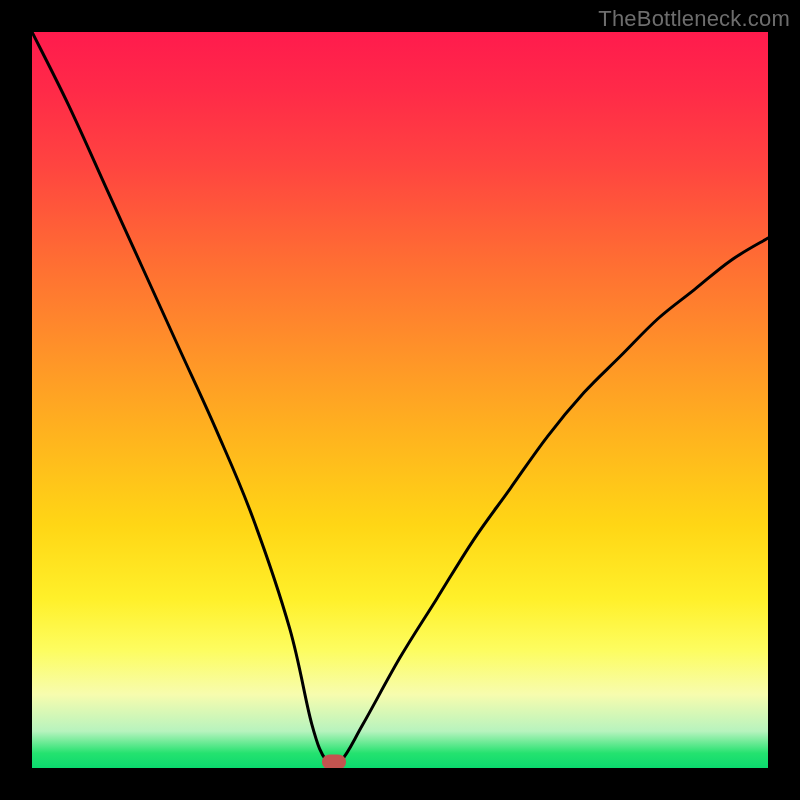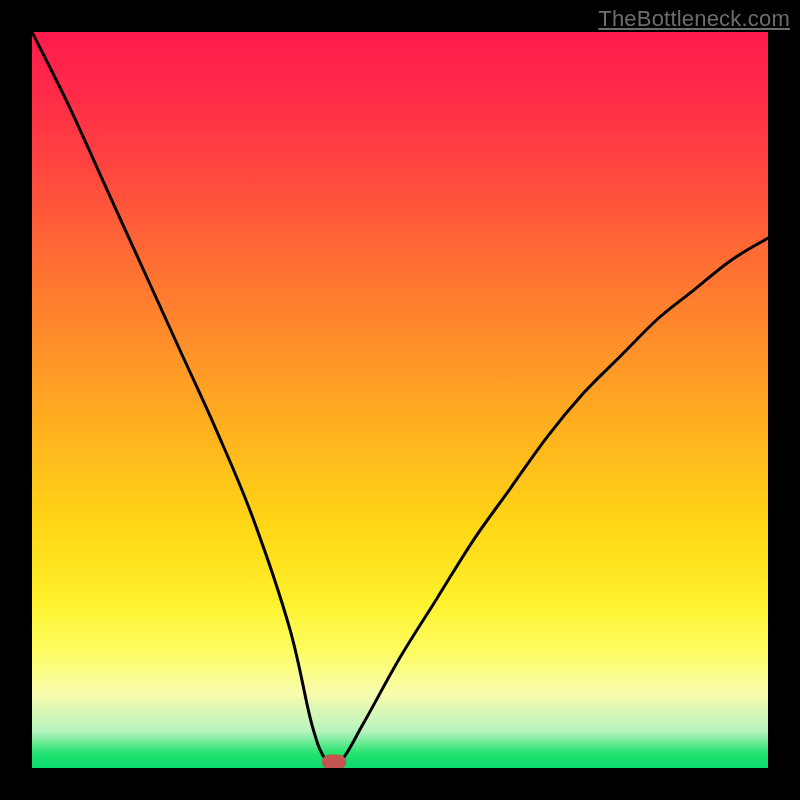--- a/index.html
+++ b/index.html
@@ -49,21 +49,20 @@
   }
   .watermark {
     position: absolute;
     top: 6px;
     right: 10px;
     color: #6d6d6d;
     font-size: 22px;
     font-weight: 500;
     letter-spacing: 0.2px;
     user-select: none;
-    text-decoration: underline;
   }
   svg.curve {
     position: absolute;
     inset: 0;
   }
   .marker {
     position: absolute;
     width: 24px;
     height: 15px;
     background: #c35450;

